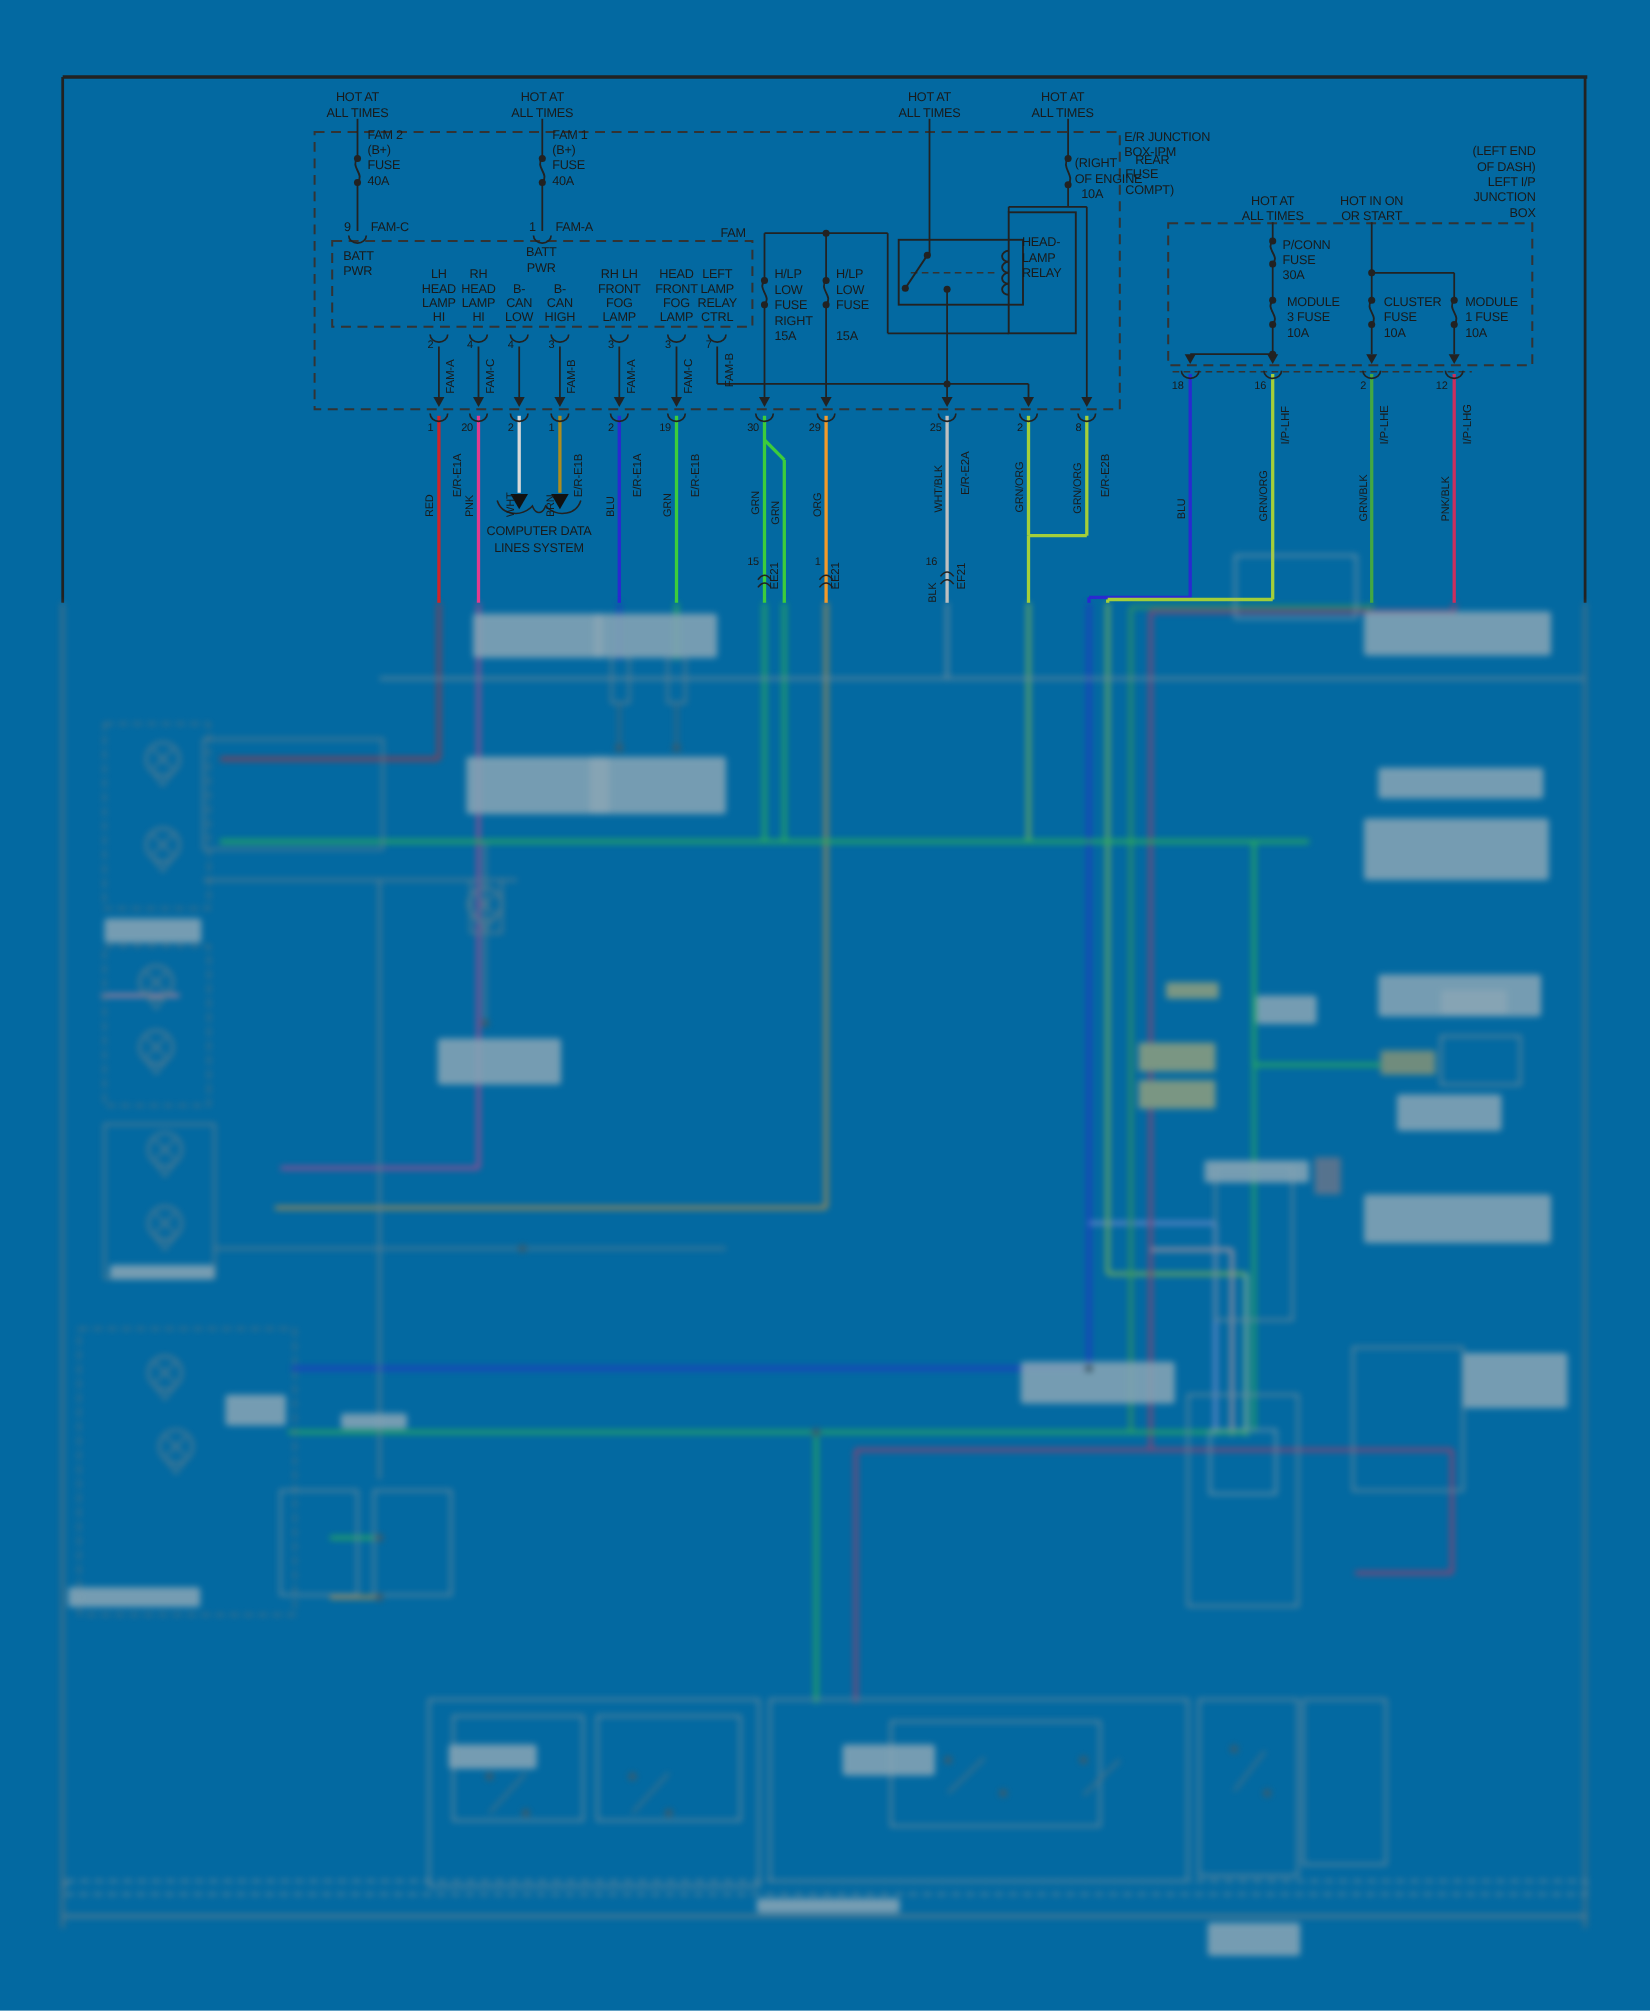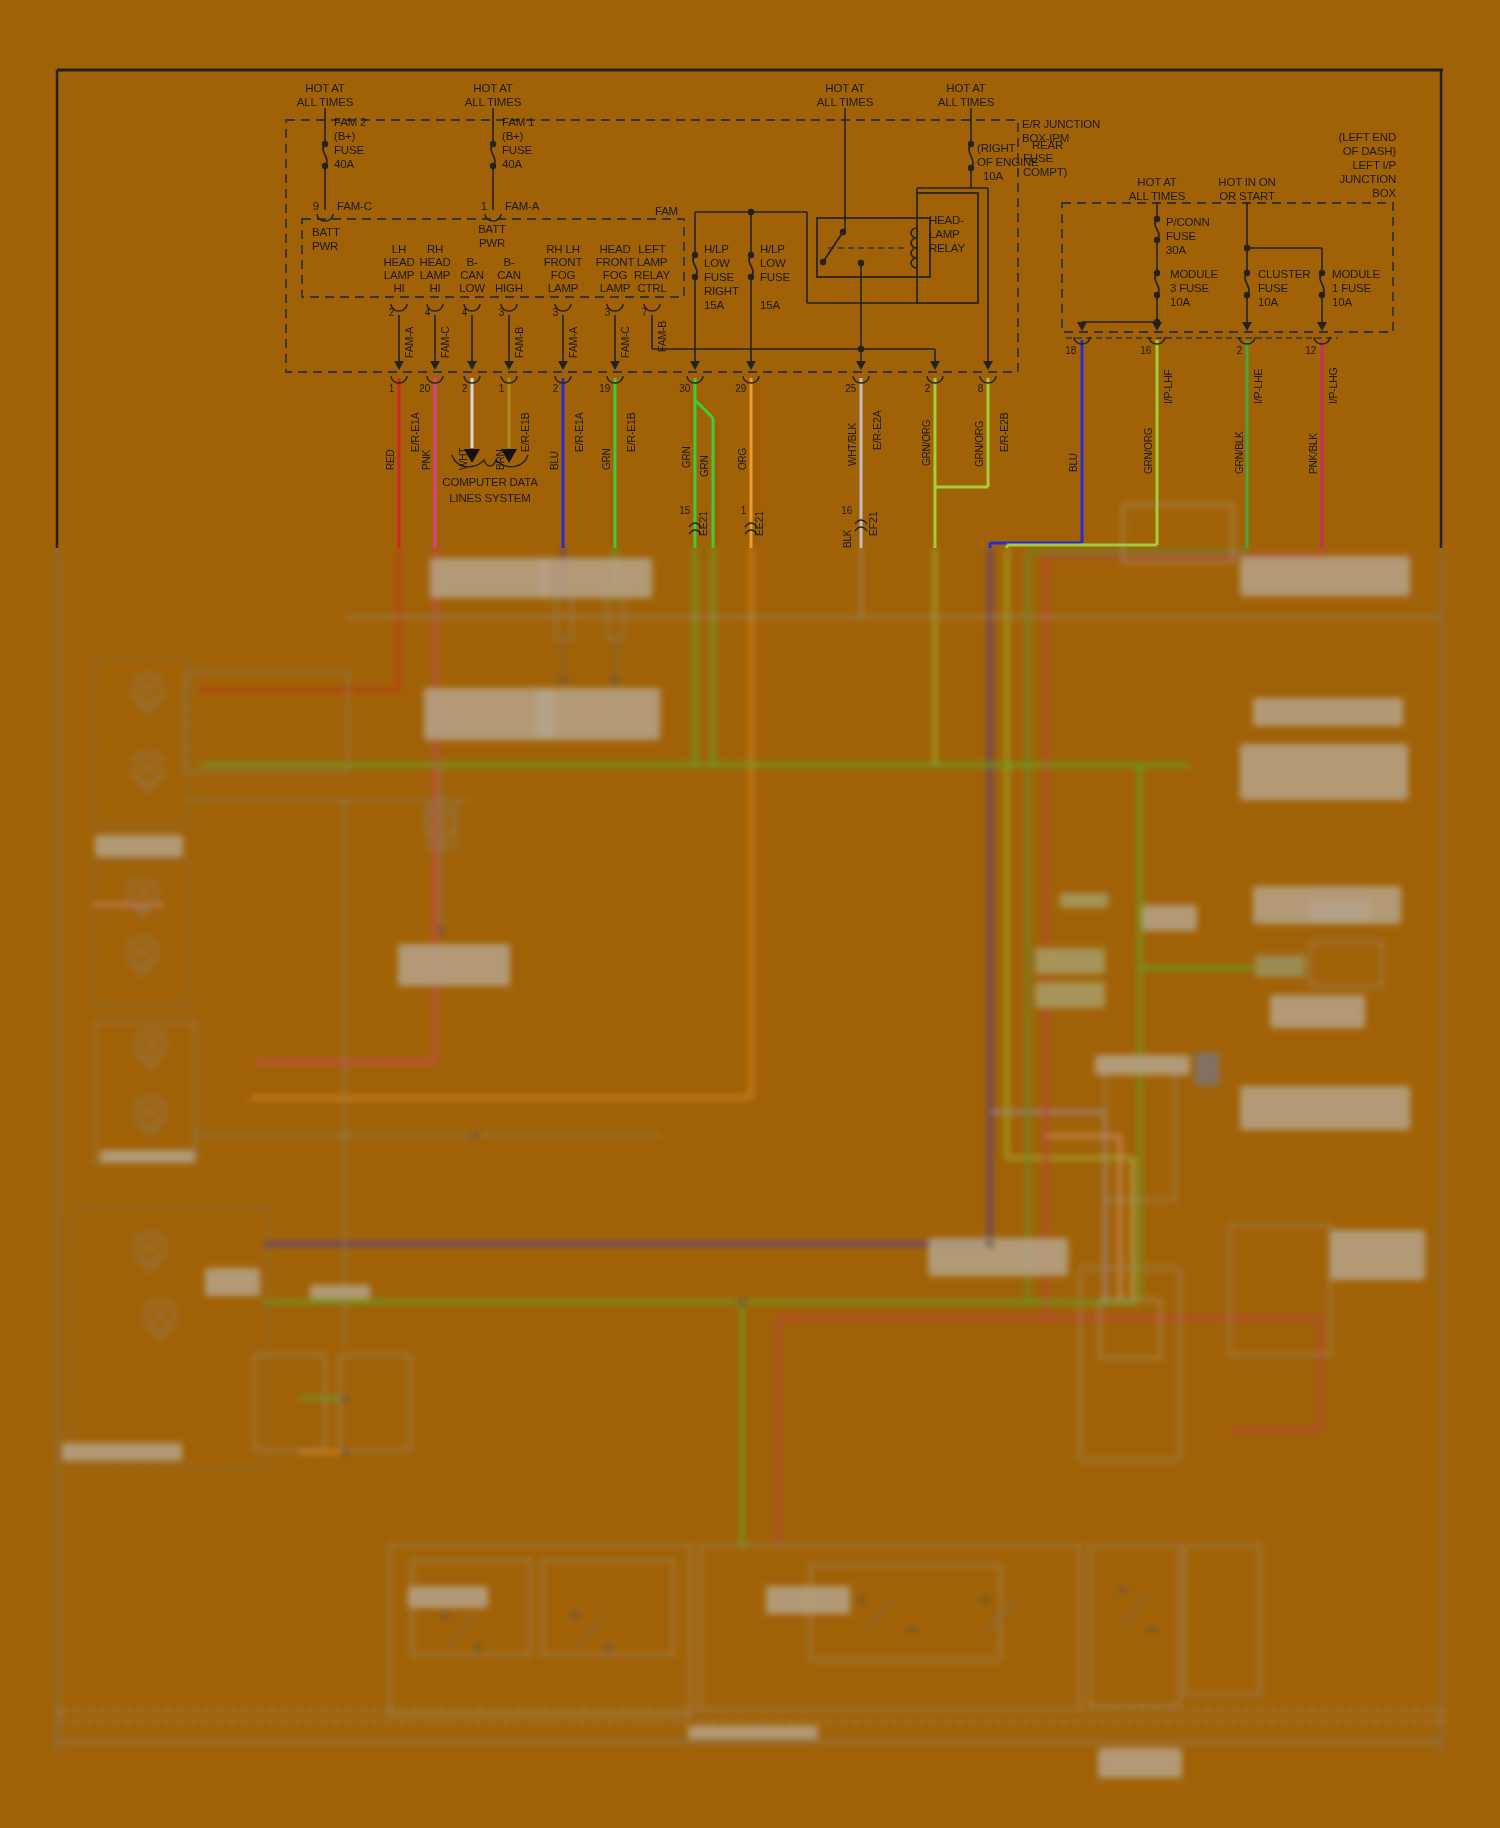--- a/index.html
+++ b/index.html
@@ -1,16 +1,16 @@
 <!DOCTYPE html>
 <html><head>
 <meta charset="utf-8">
 <style>
   html,body{margin:0;padding:0;background:#fff;}
-  #stage{position:relative;width:1500px;height:1828px;background:#a16207;overflow:hidden;
+  #stage{position:relative;width:1500px;height:1828px;background:#0369a1;overflow:hidden;
          font-family:"Liberation Sans",sans-serif;text-decoration:underline;}
   #clear-layer,#blur-layer{position:absolute;left:0;top:0;width:1500px;height:1828px;}
   #blur-layer{filter:blur(3px);opacity:0.72;}
   svg{position:absolute;left:0;top:0;}
   text{fill:#1a1a1a;}
 </style>
 </head>
 <body>
 
 <div id="stage">

